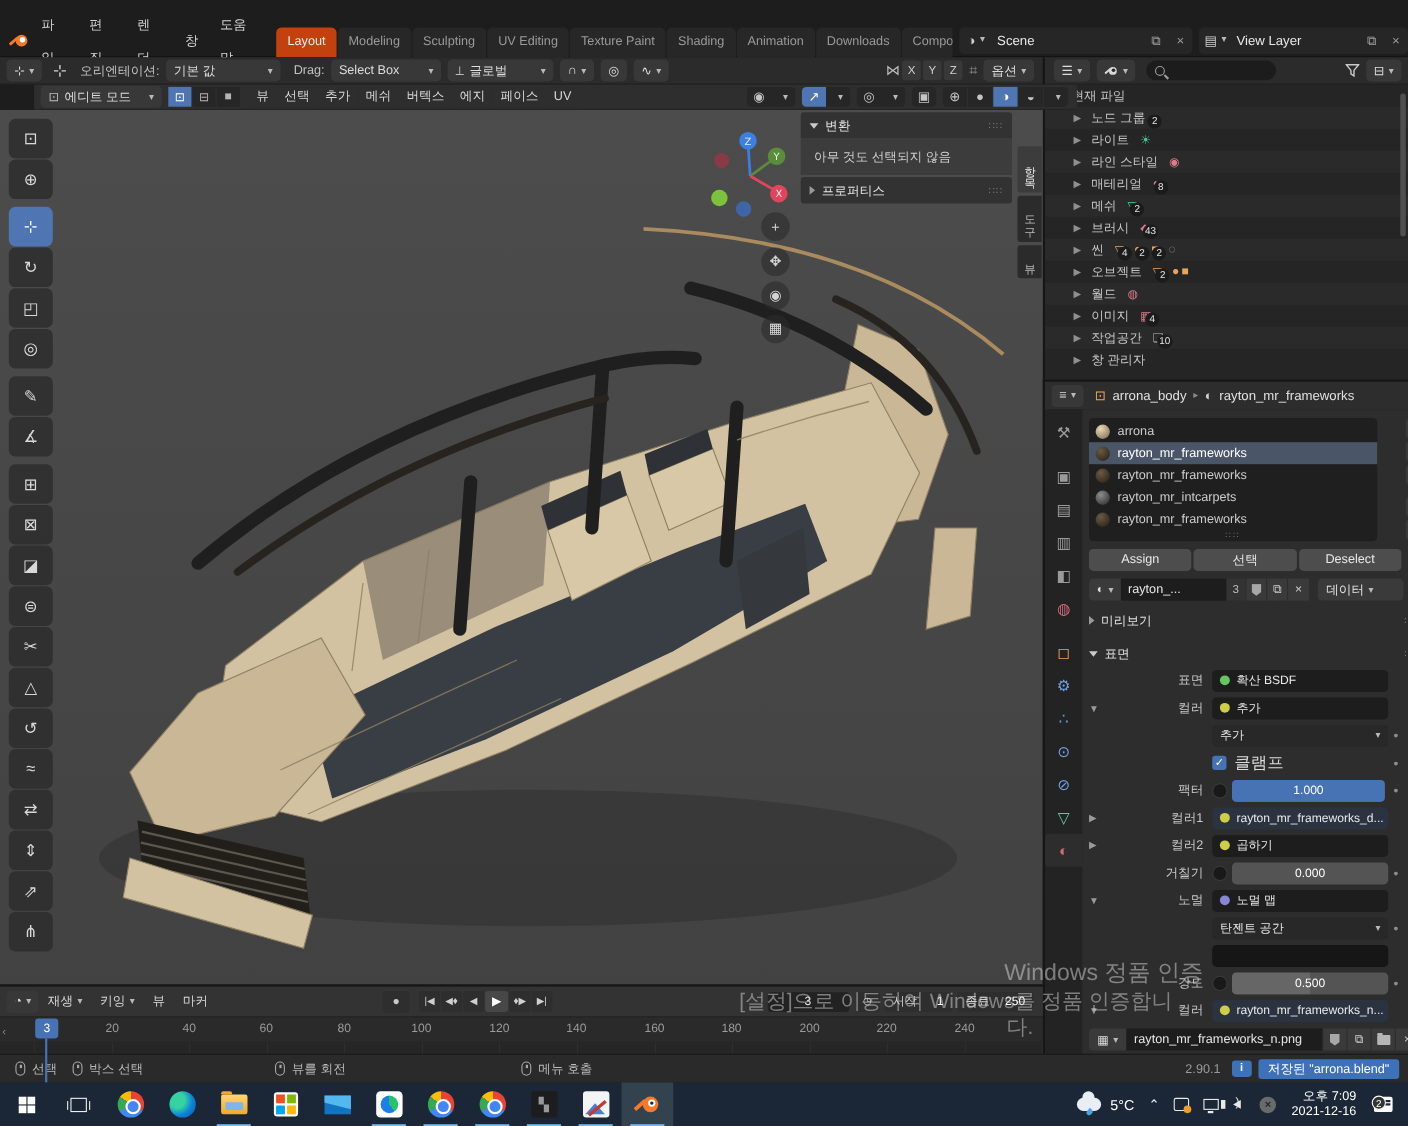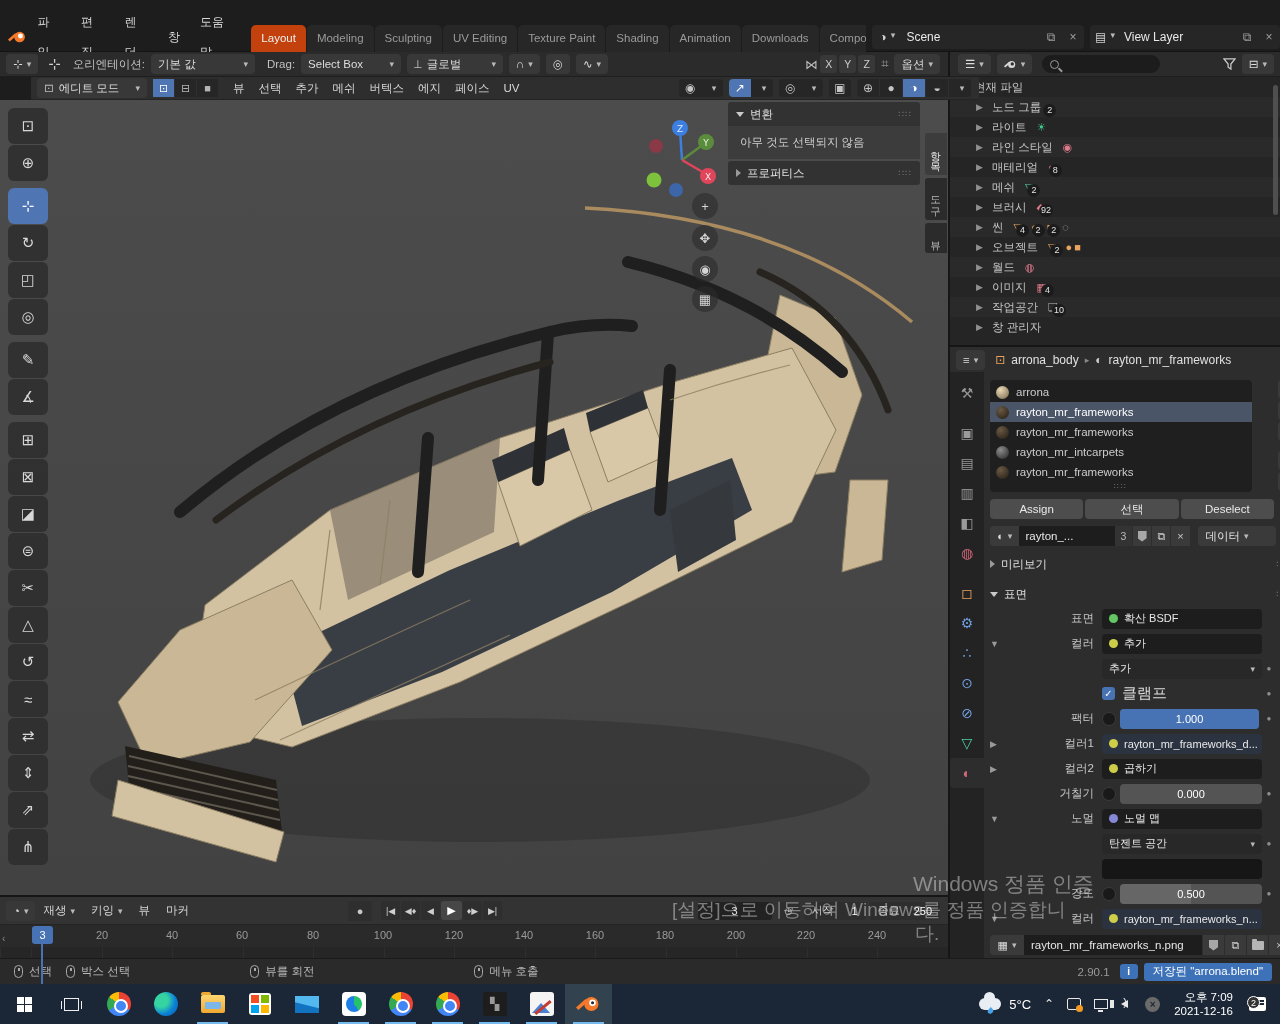--- a/index.html
+++ b/index.html
@@ -352,21 +352,21 @@
         <span class="oarrow">▶</span>
       <span class="olabel">메쉬</span>
       <span class="oicon" style="color:#4fd1a5">▽</span>
       <span class="obadge">2</span>
     </div>
     <div class="orow">
       <span class="oindent"></span>
         <span class="oarrow">▶</span>
       <span class="olabel">브러시</span>
       <span class="oicon" style="color:#e07a8b">◆</span>
-      <span class="obadge">92</span>
+      <span class="obadge">43</span>
     </div>
     <div class="orow">
       <span class="oindent"></span>
         <span class="oarrow">▶</span>
       <span class="olabel">씬</span>
       <span class="oicon" style="color:#e8a45e">▽</span>
       <span class="obadge">4</span>
       <span class="oicon" style="color:#e8a45e">●</span>
       <span class="obadge">2</span>
       <span class="oicon" style="color:#e8a45e">■</span>

